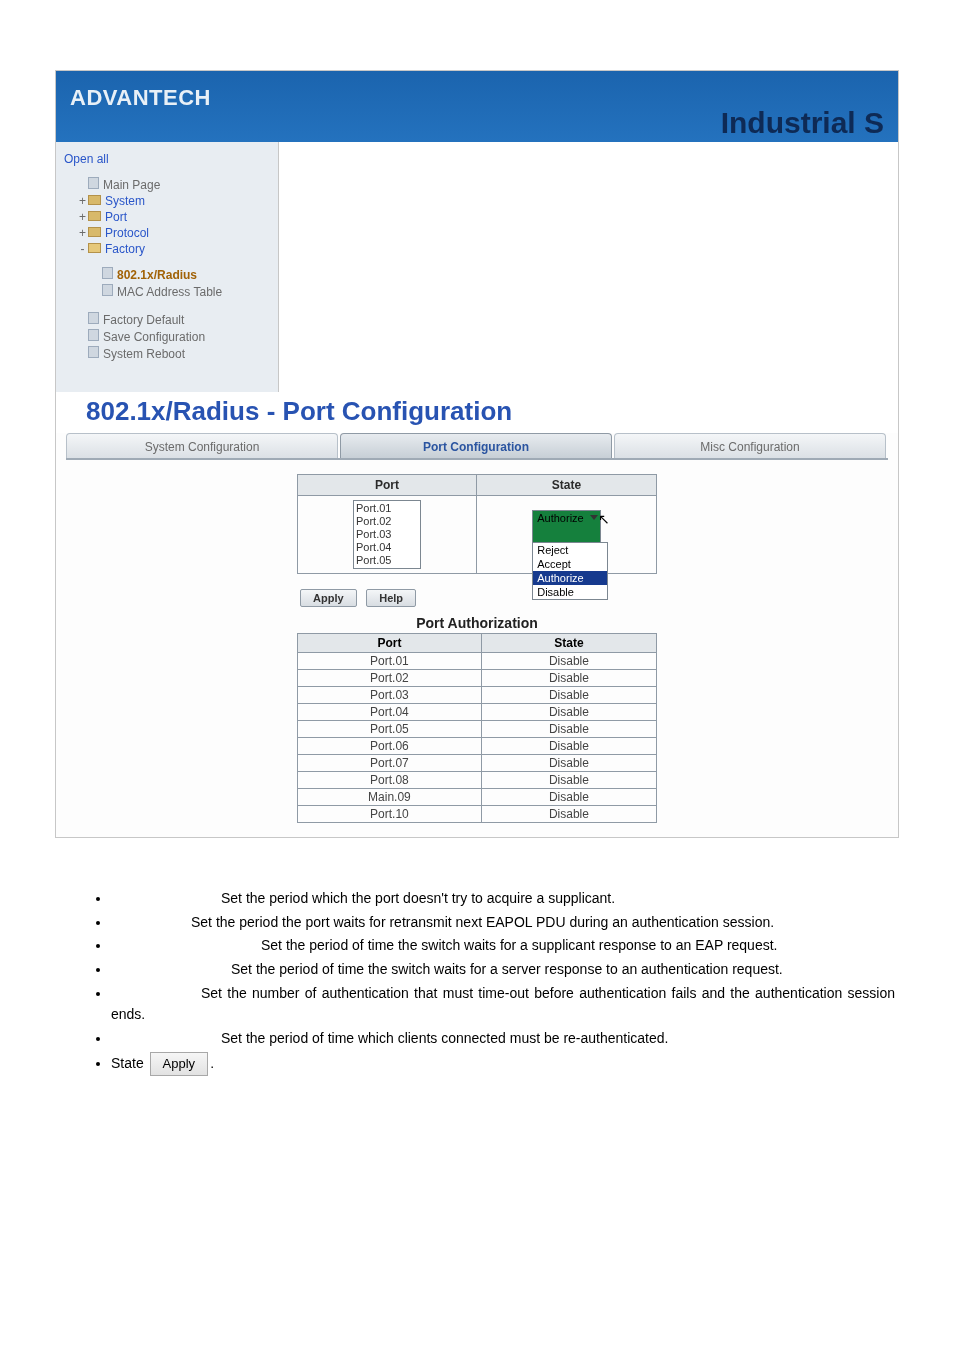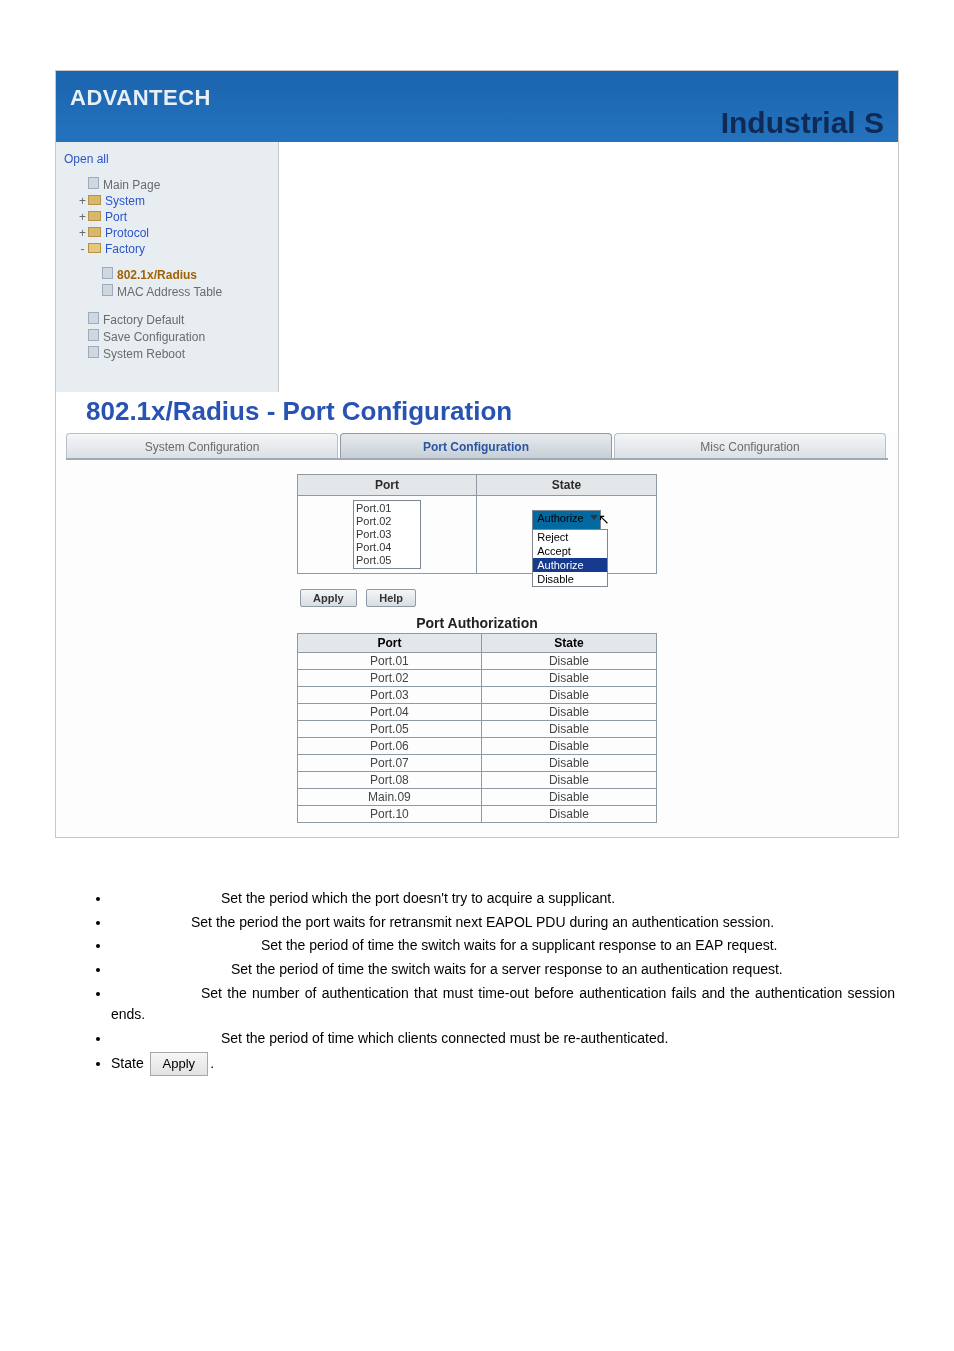--- a/index.html
+++ b/index.html
@@ -162,23 +162,23 @@
     font-size: 11px;
     text-align: left;
     width: 62px;
     padding: 1px 2px;
     color: #333;
   }
   .port-select div { line-height: 13px; }
   .state-drop {
     display: inline-block;
     border: 1px solid #7c8791;
-    background: #0369a1;
+    background: #15803d;
     font-size: 11px;
-    padding: 1px 16px 5px 4px;
+    padding: 1px 16px 18px 4px;
     position: relative;
     text-align: left;
   }
   .state-drop::after {
     content: "";
     position: absolute;
     right: 2px; top: 4px;
     border-left: 4px solid transparent;
     border-right: 4px solid transparent;
     border-top: 5px solid #333;

